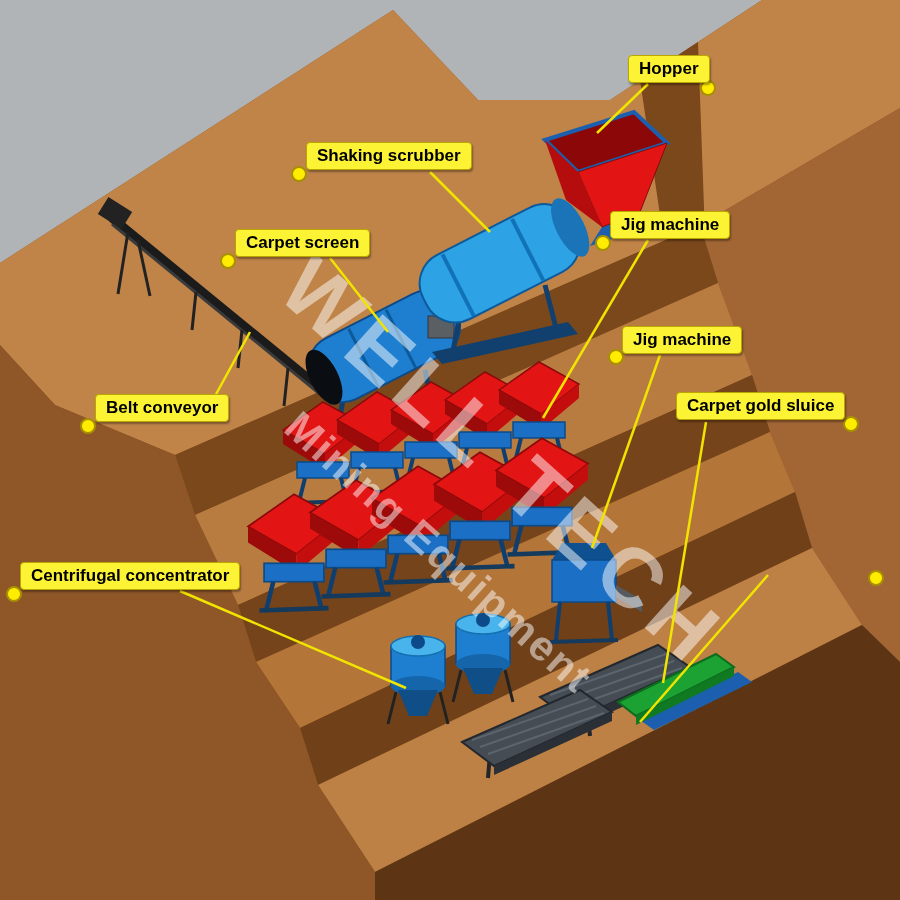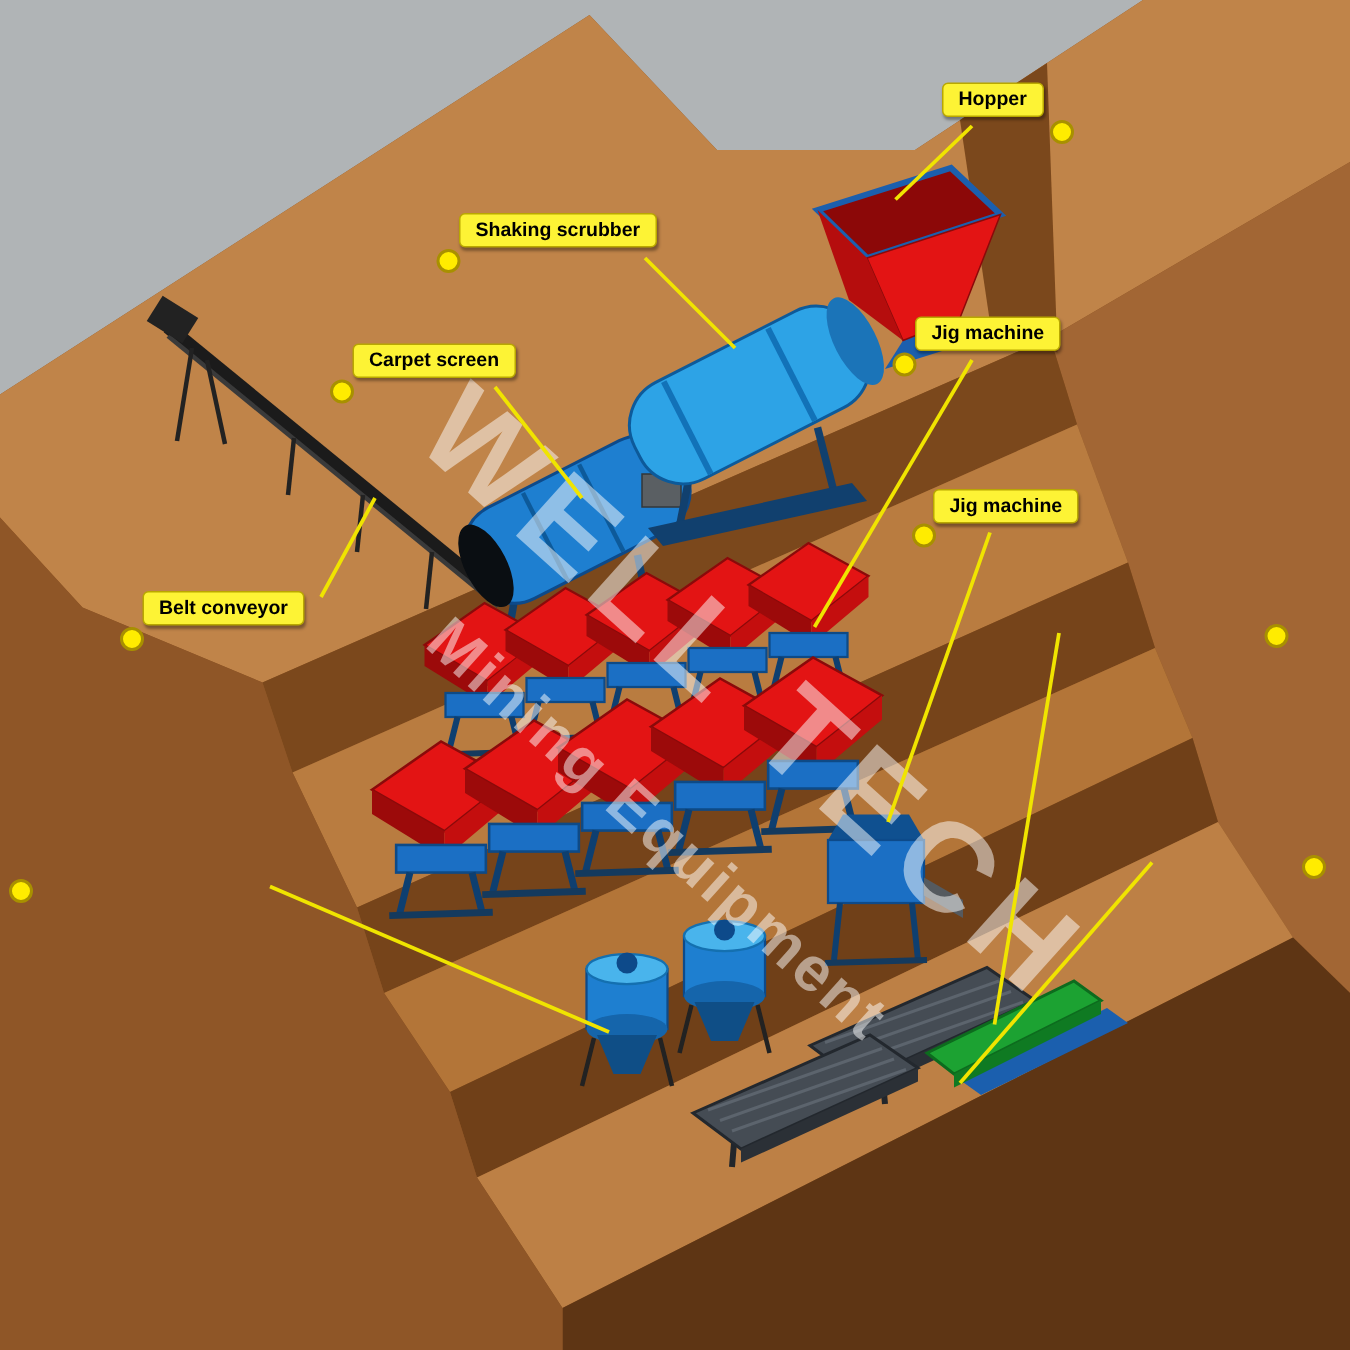--- a/index.html
+++ b/index.html
@@ -6,21 +6,21 @@
   html,body{width:900px;height:900px}
   body{position:relative;overflow:hidden;background:#b0b4b6;font-family:"Liberation Sans",sans-serif}
   .stage{position:absolute;left:0;top:0;width:900px;height:900px}
   .scene{position:absolute;left:0;top:0;z-index:1}
   .label{
     position:absolute;z-index:5;
     background:#fdf335;
     border:1px solid #b9a700;
     border-radius:4px;
     padding:2px 10px 3px;
-    font-weight:bold;font-size:13px;color:#000;
+    font-weight:bold;font-size:17px;color:#000;
     white-space:nowrap;line-height:1.25;
     box-shadow:1px 2px 2px rgba(0,0,0,.35);
   }
 </style>
 </head>
 <body>
 
 <div class="stage">
 
 <svg class="scene" width="900" height="900" viewBox="0 0 900 900">
@@ -184,14 +184,16 @@
     <circle cx="876" cy="578" r="7"></circle>
   </g>
 </svg>
 
   <div class="label" style="left:628px;top:55px">Hopper</div>
   <div class="label" style="left:306px;top:142px">Shaking scrubber</div>
   <div class="label" style="left:610px;top:211px">Jig machine</div>
   <div class="label" style="left:235px;top:229px">Carpet screen</div>
   <div class="label" style="left:622px;top:326px">Jig machine</div>
   <div class="label" style="left:95px;top:394px">Belt conveyor</div>
+  <div class="label" style="left:676px;top:392px">Carpet gold sluice</div>
+  <div class="label" style="left:20px;top:562px">Centrifugal concentrator</div>
 
 </div>
 
 </body></html>

